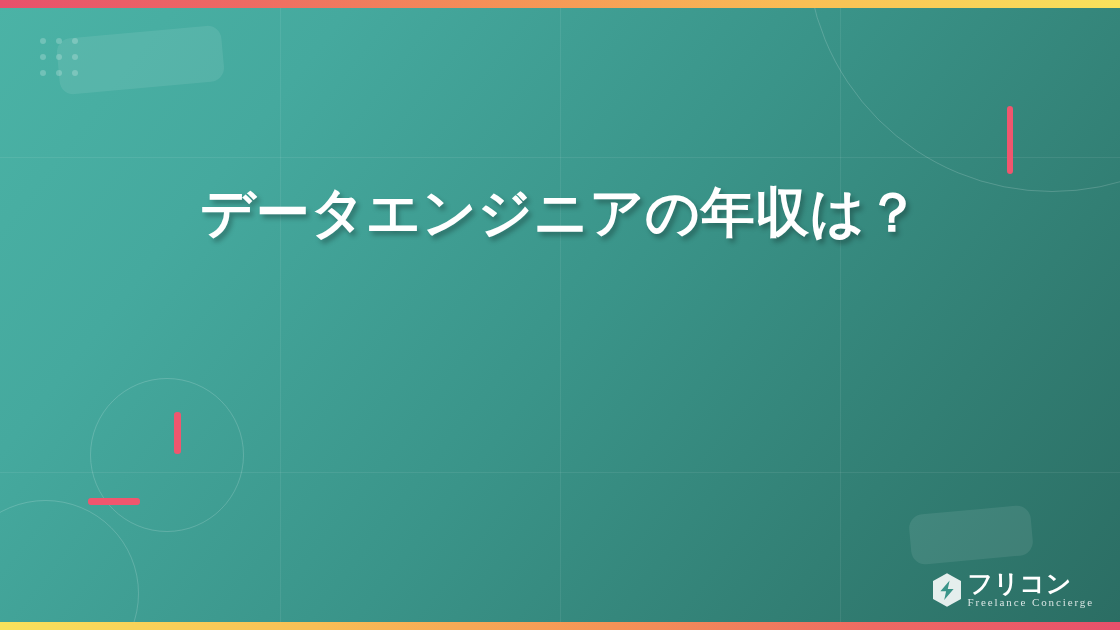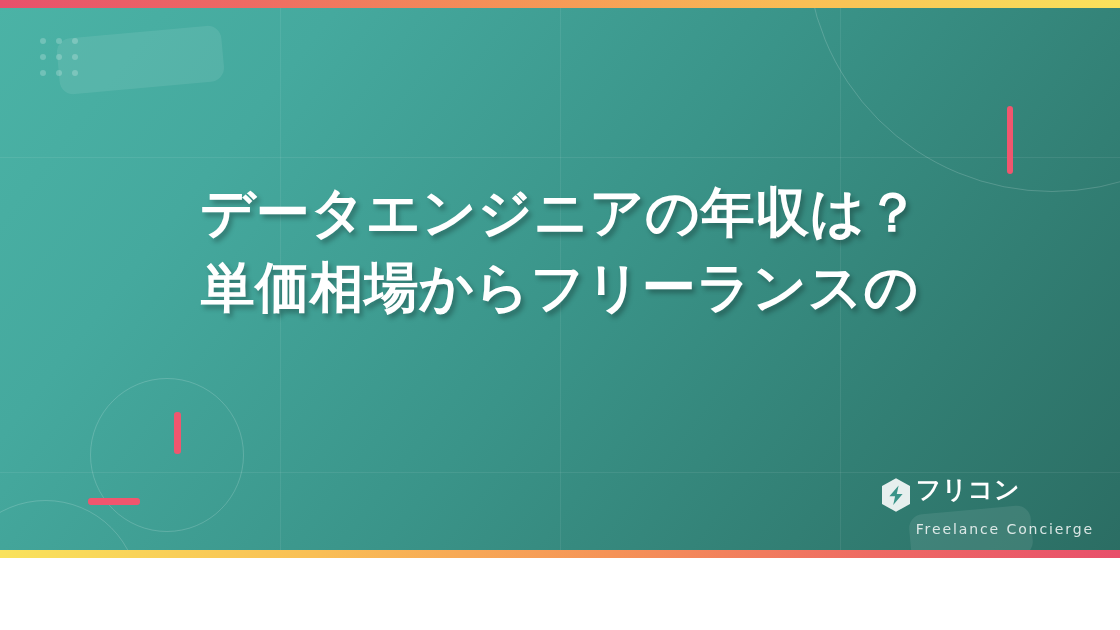--- a/index.html
+++ b/index.html
@@ -3,21 +3,21 @@
 <meta charset="utf-8">
 <style>
   html, body {
     margin: 0;
     padding: 0;
     background: #ffffff;
   }
   #stage {
     position: relative;
     width: 1120px;
-    height: 558px;
+    height: 630px;
     overflow: hidden;
     font-family: "DejaVu Sans", "Liberation Sans", sans-serif;
     background: linear-gradient(128deg, #4bb3a6 0%, #45a99e 22%, #3a9489 52%, #327f74 78%, #2b6d63 100%);
   }
 
   
   .bar {
     position: absolute;
     left: 0;
     width: 1120px;
@@ -148,36 +148,37 @@
     white-space: nowrap;
   }
 
   
   .logo {
     position: absolute;
     z-index: 30;
     right: 26px;
     bottom: 22px;
     display: flex;
-    align-items: flex-start;
+    align-items: center;
     gap: 4px;
   }
   .logo-mark { display: block; width: 32px; height: 36px; }
   .logo-text { display: flex; flex-direction: column; line-height: 1; }
   .logo-name {
     color: #ffffff;
     font-size: 25px;
     font-weight: bold;
     letter-spacing: 0.5px;
   }
   .logo-tag {
     color: rgba(255,255,255,0.82);
-    font-size: 14px;
+    font-size: 11px;
     letter-spacing: 1.9px;
-    margin-top: 20px;
+    margin-top: 1px;
+    font-family: Liberation Serif, serif;
   }
 </style>
 </head>
 <body>
 
 <div id="stage">
 
   <div class="grid">
     <div class="gline-v" style="left:280px"></div>
     <div class="gline-v" style="left:560px"></div>
@@ -207,21 +208,20 @@
 
   <div class="deco redbar redbar-v-tr"></div>
   <div class="deco redbar redbar-v-bl"></div>
   <div class="deco redbar redbar-h-bl"></div>
 
   <div class="bar bar-top"></div>
   <div class="bar bar-bottom"></div>
 
   <div class="title-wrap">
     <span class="title-line">データエンジニアの年収は？</span>
-    <span class="title-line">単価相場からフリーランスの</span>
   </div>
 
   <div class="logo">
     <span>
       <svg class="logo-mark" viewBox="0 0 32 36" xmlns="http://www.w3.org/2000/svg">
         <path d="M16 1.2 L30 9.1 L30 26.9 L16 34.8 L2 26.9 L2 9.1 Z" fill="rgba(255,255,255,0.88)"></path>
         <path d="M18.6 8.4 L9.4 19.2 L15.1 19.2 L13.2 28.0 L22.6 16.9 L16.8 16.9 Z" fill="#3a9489"></path>
       </svg>
     </span>
     <span class="logo-text">

